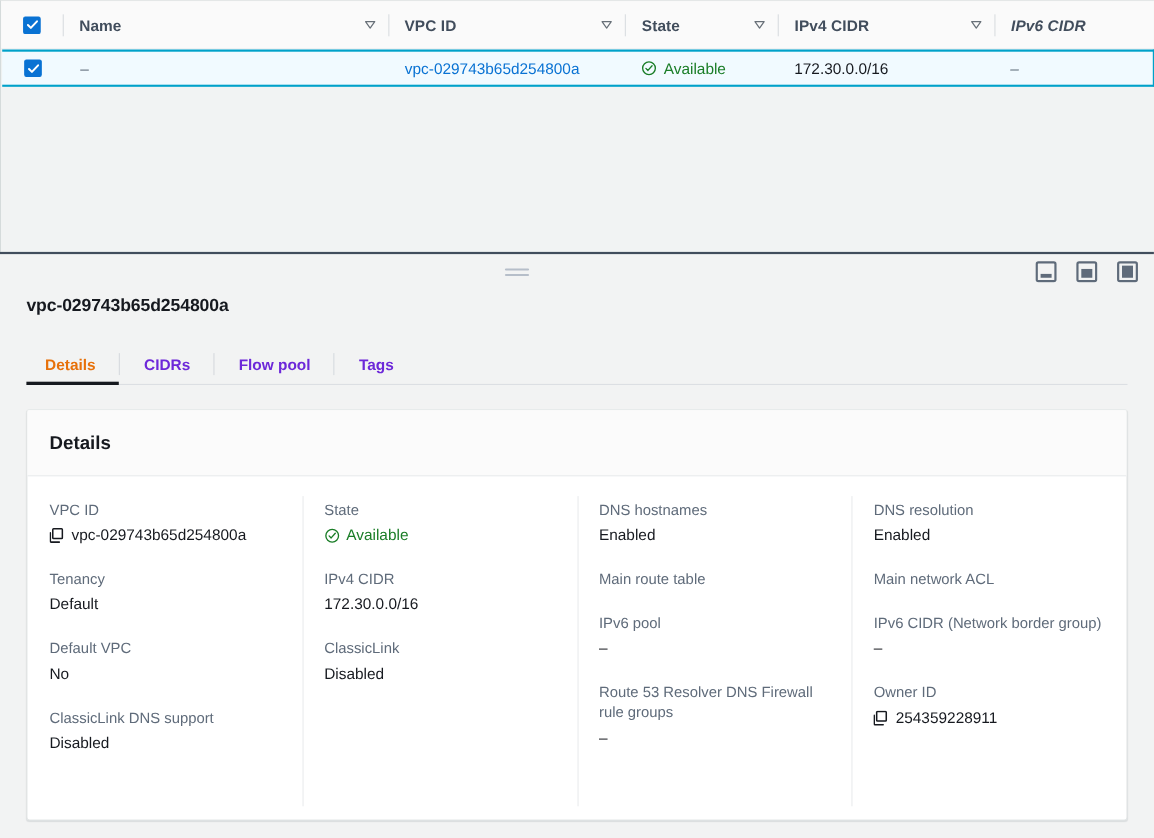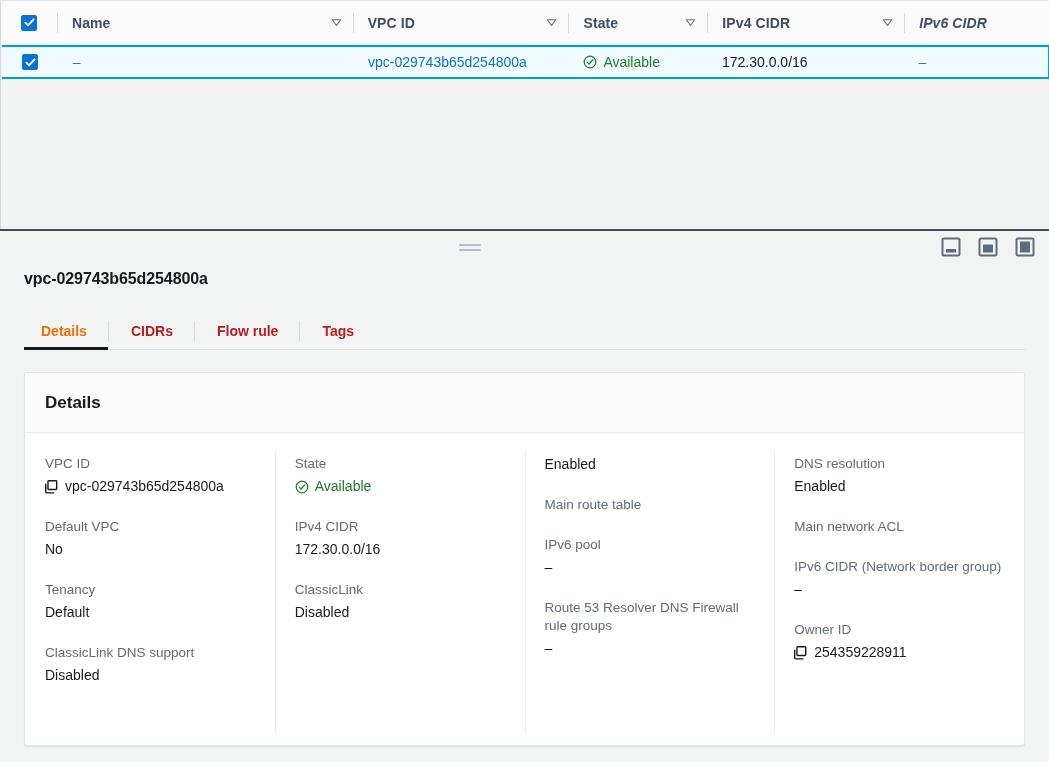--- a/index.html
+++ b/index.html
@@ -147,21 +147,21 @@
     margin-top: 24px;
     border-bottom: 1px solid #dcdfe3;
     height: 38px;
   }
   .tab {
     position: relative;
     display: flex; align-items: center;
     padding: 0 22px;
     font-size: 14px;
     font-weight: 700;
-    color: #b91c1c;
+    color: #6d28d9;
     cursor: pointer;
     white-space: nowrap;
   }
   .tab:first-child { padding-left: 17px; }
   .tab .tsep {
     position: absolute; right: 0; top: 9px;
     width: 1px; height: 20px; background: #d6dade;
   }
   .tab.active { color: #e7710a; }
   .tab.active::after {
@@ -348,21 +348,21 @@
   <div class="tabs">
     <div class="tab active">
       <span>Details</span>
       <div class="tsep"></div>
     </div>
     <div class="tab">
       <span>CIDRs</span>
       <div class="tsep"></div>
     </div>
     <div class="tab">
-      <span>Flow rule</span>
+      <span>Flow pool</span>
       <div class="tsep"></div>
     </div>
     <div class="tab">
       <span>Tags</span>
     </div>
   </div>
 
   <div class="card">
     <div class="card-head">
       <span class="card-title">Details</span>
@@ -375,26 +375,26 @@
           <div class="flabel">VPC ID</div>
           <div class="fvalue">
             <svg class="copy-ico" viewBox="0 0 14 15">
               <rect x="3.2" y="0.8" width="9.4" height="9.4" rx="0.8" fill="none" stroke="#16191f" stroke-width="1.5"></rect>
               <path d="M9.6 13.8 H1.6 a0.8 0.8 0 0 1 -0.8 -0.8 V4.6" fill="none" stroke="#16191f" stroke-width="1.5" stroke-linecap="round"></path>
             </svg>
             <span>vpc-029743b65d254800a</span>
           </div>
         </div>
         <div class="field">
+          <div class="flabel">Tenancy</div>
+          <div class="fvalue plain">Default</div>
+        </div>
+        <div class="field">
           <div class="flabel">Default VPC</div>
           <div class="fvalue plain">No</div>
-        </div>
-        <div class="field">
-          <div class="flabel">Tenancy</div>
-          <div class="fvalue plain">Default</div>
         </div>
         <div class="field">
           <div class="flabel">ClassicLink DNS support</div>
           <div class="fvalue plain">Disabled</div>
         </div>
       </div>
 
       <div class="gcol">
         <div class="field">
           <div class="flabel">State</div>
@@ -413,20 +413,21 @@
           <div class="fvalue plain">172.30.0.0/16</div>
         </div>
         <div class="field">
           <div class="flabel">ClassicLink</div>
           <div class="fvalue plain">Disabled</div>
         </div>
       </div>
 
       <div class="gcol">
         <div class="field">
+          <div class="flabel">DNS hostnames</div>
           <div class="fvalue plain">Enabled</div>
         </div>
         <div class="field">
           <div class="flabel">Main route table</div>
         </div>
         <div class="field">
           <div class="flabel">IPv6 pool</div>
           <div class="fvalue plain fdash">–</div>
         </div>
         <div class="field">

